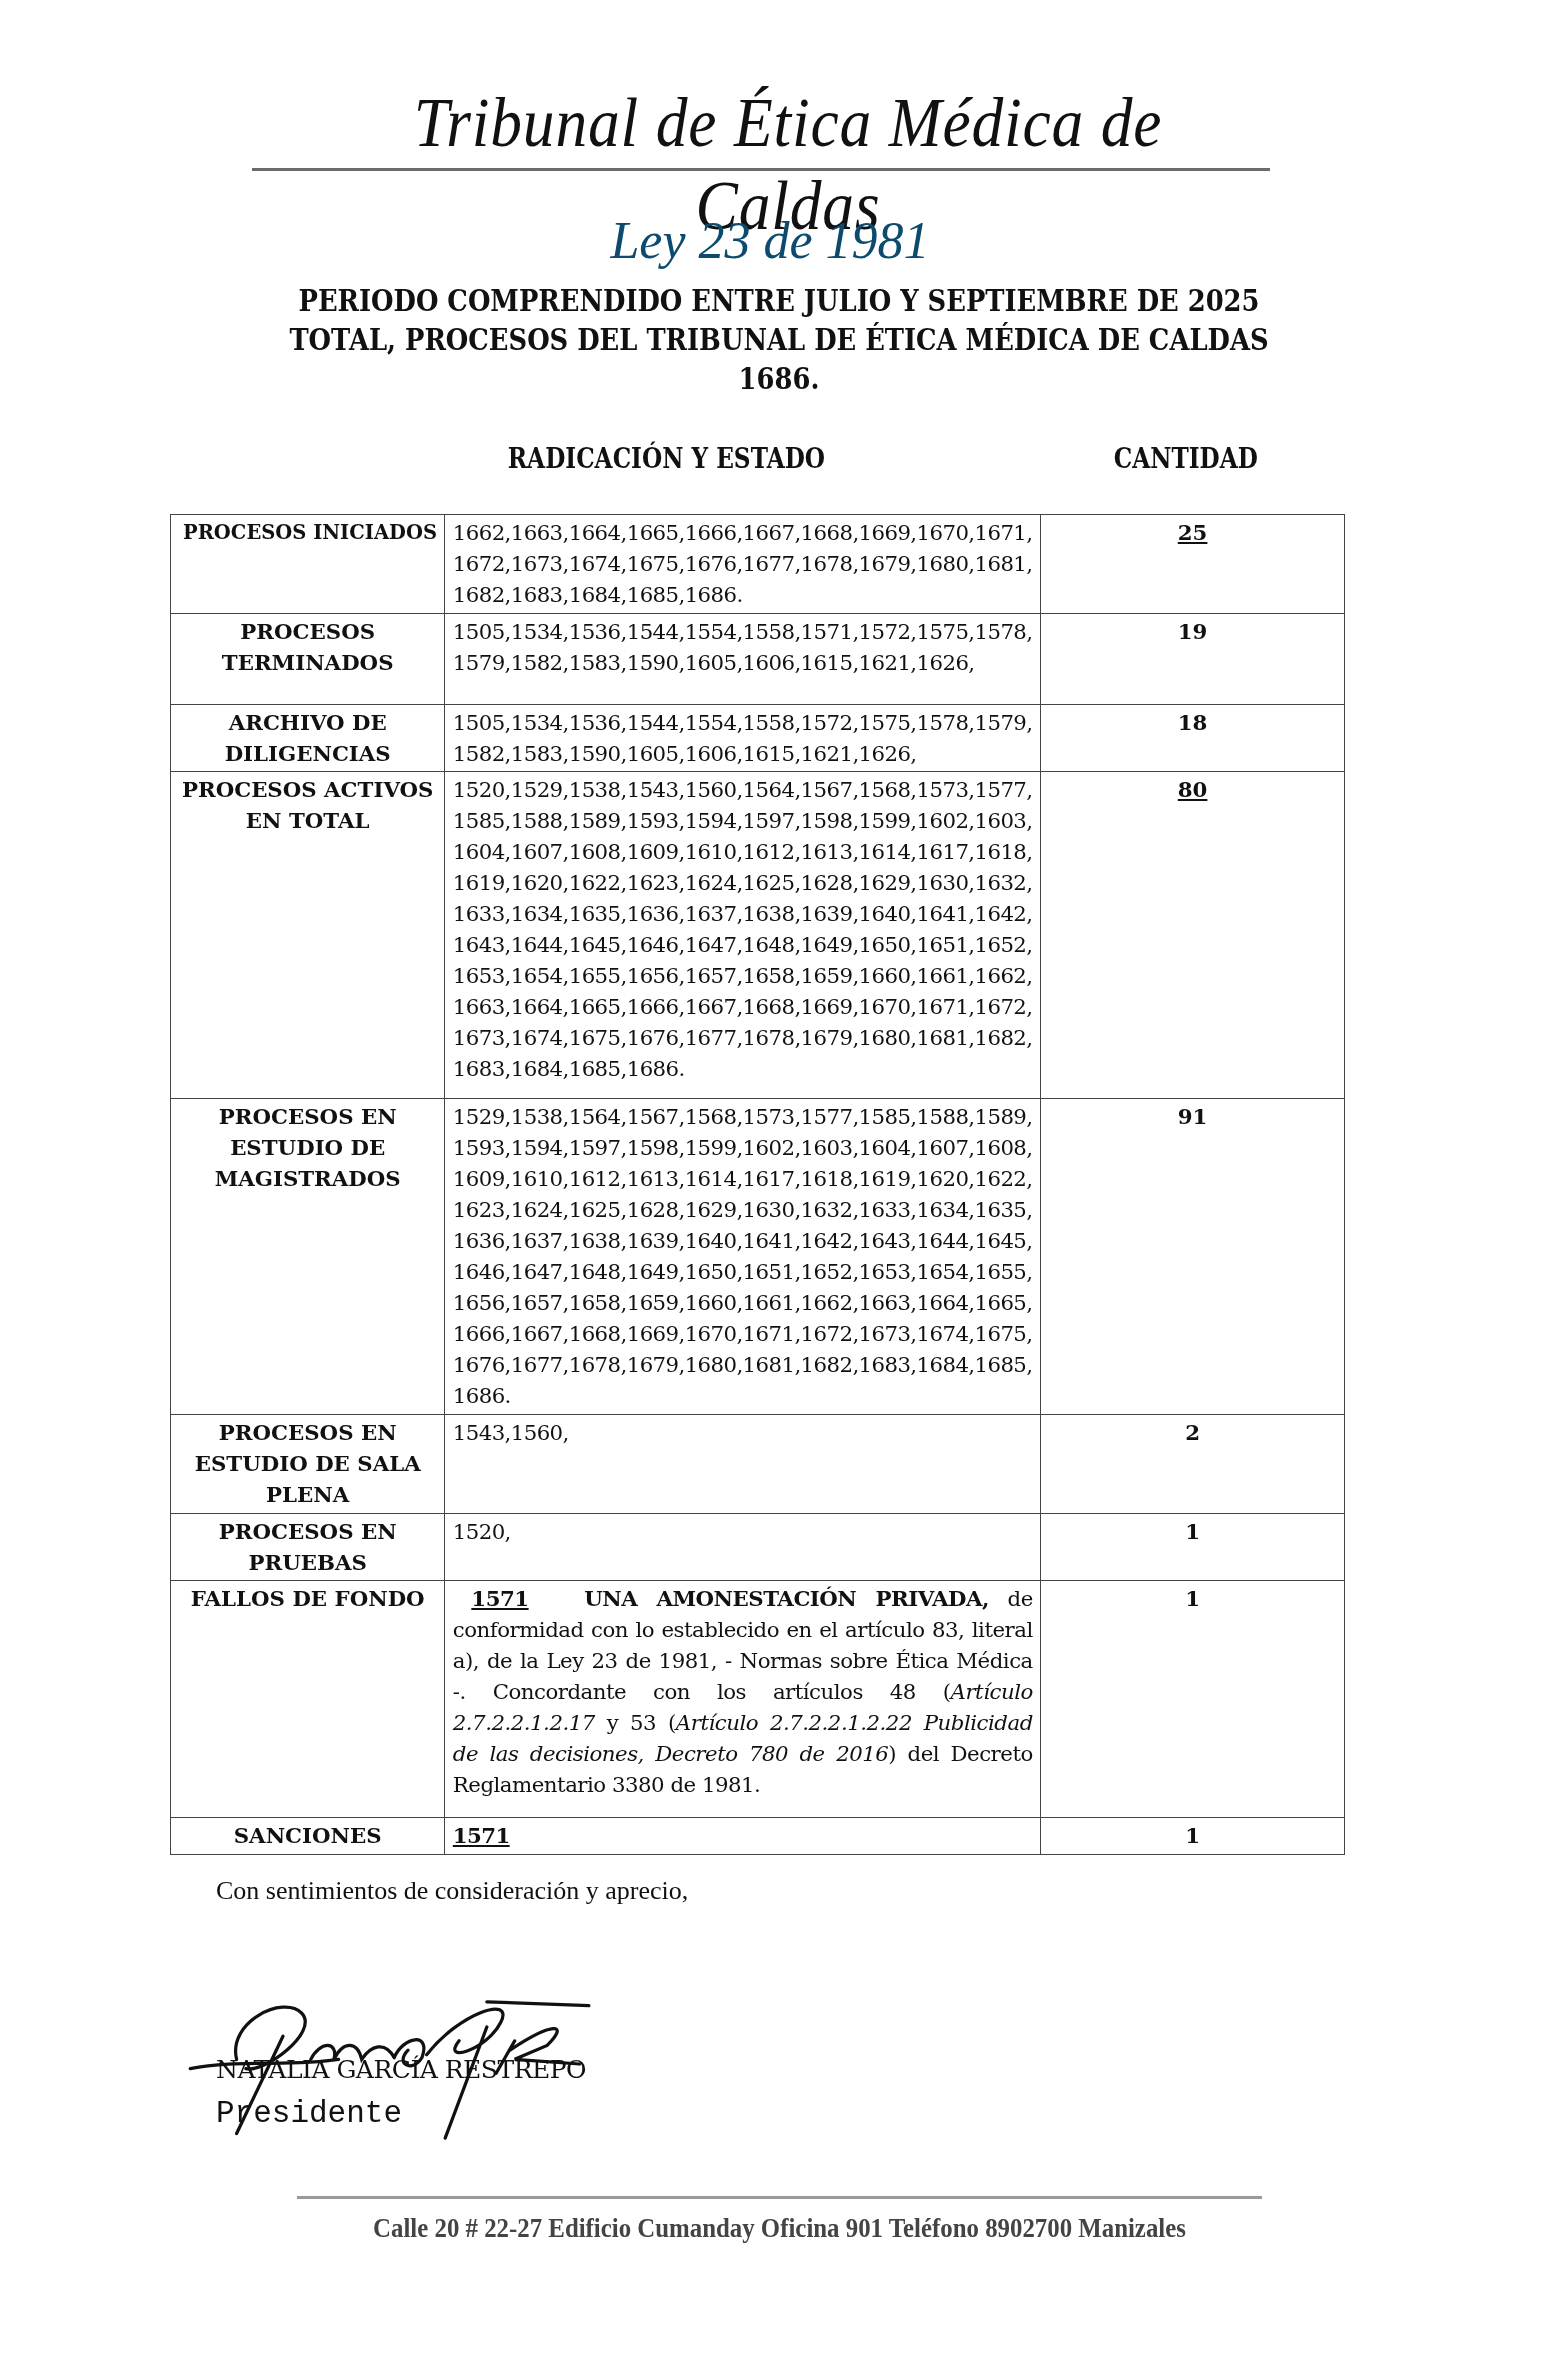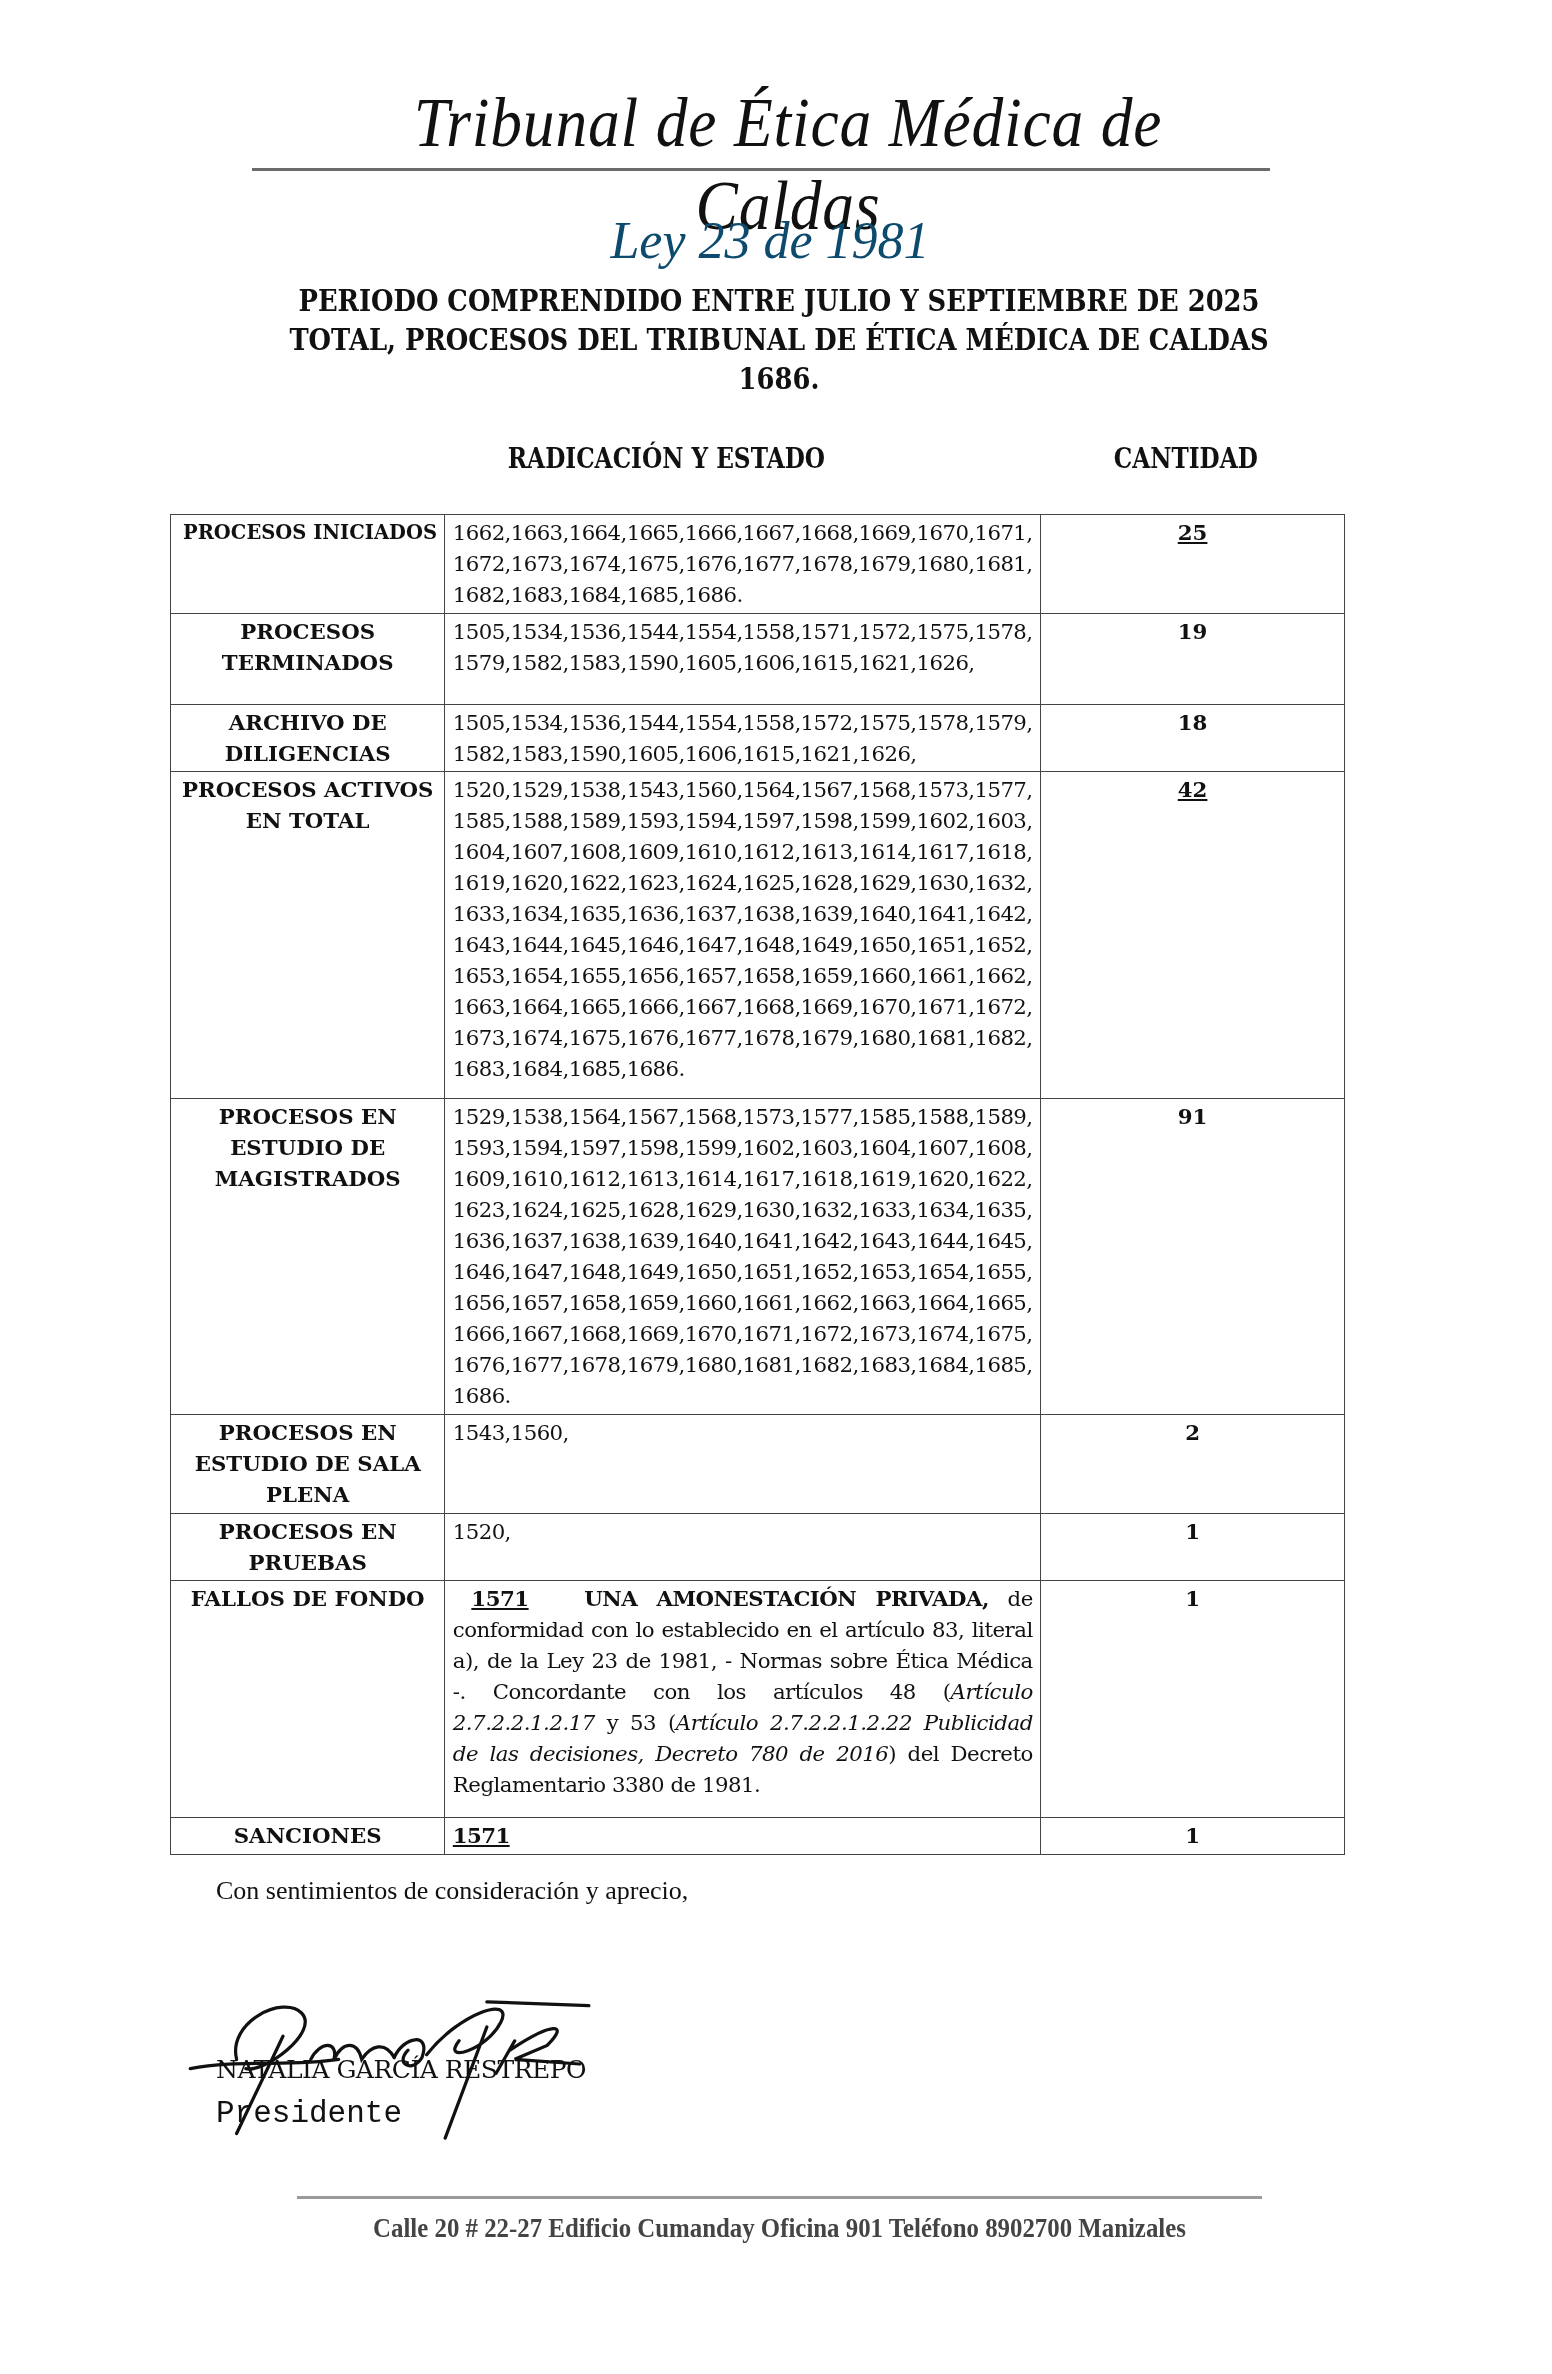--- a/index.html
+++ b/index.html
@@ -93,21 +93,21 @@
       <td class="qty"><span>19</span></td>
     </tr>
     <tr style="height:63px;margin-top:40px;">
       <td class="label">ARCHIVO DE DILIGENCIAS</td>
       <td class="codes">1505,1534,1536,1544,1554,1558,1572,1575,1578,1579,1582,1583,1590,1605,1606,1615,1621,1626,</td>
       <td class="qty"><span>18</span></td>
     </tr>
     <tr style="height:327px;">
       <td class="label">PROCESOS ACTIVOS EN TOTAL</td>
       <td class="codes">1520,1529,1538,1543,1560,1564,1567,1568,1573,1577,1585,1588,1589,1593,1594,1597,1598,1599,1602,1603,1604,1607,1608,1609,1610,1612,1613,1614,1617,1618,1619,1620,1622,1623,1624,1625,1628,1629,1630,1632,1633,1634,1635,1636,1637,1638,1639,1640,1641,1642,1643,1644,1645,1646,1647,1648,1649,1650,1651,1652,1653,1654,1655,1656,1657,1658,1659,1660,1661,1662,1663,1664,1665,1666,1667,1668,1669,1670,1671,1672,1673,1674,1675,1676,1677,1678,1679,1680,1681,1682,1683,1684,1685,1686.</td>
-      <td class="qty"><span class="u">42</span></td>
+      <td class="qty"><span class="u">80</span></td>
     </tr>
     <tr style="height:303px;padding-left:24px;">
       <td class="label">PROCESOS EN ESTUDIO DE MAGISTRADOS</td>
       <td class="codes">1529,1538,1564,1567,1568,1573,1577,1585,1588,1589,1593,1594,1597,1598,1599,1602,1603,1604,1607,1608,1609,1610,1612,1613,1614,1617,1618,1619,1620,1622,1623,1624,1625,1628,1629,1630,1632,1633,1634,1635,1636,1637,1638,1639,1640,1641,1642,1643,1644,1645,1646,1647,1648,1649,1650,1651,1652,1653,1654,1655,1656,1657,1658,1659,1660,1661,1662,1663,1664,1665,1666,1667,1668,1669,1670,1671,1672,1673,1674,1675,1676,1677,1678,1679,1680,1681,1682,1683,1684,1685,1686.</td>
       <td class="qty"><span>91</span></td>
     </tr>
     <tr style="height:91px;">
       <td class="label">PROCESOS EN ESTUDIO DE SALA PLENA</td>
       <td class="codes">1543,1560,</td>
       <td class="qty"><span>2</span></td>

